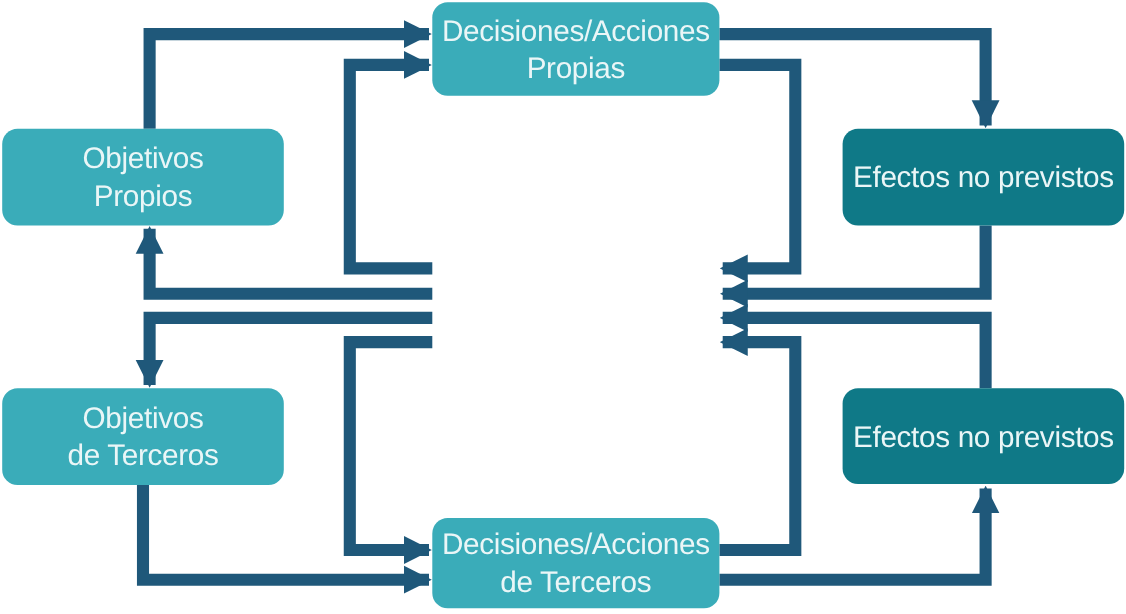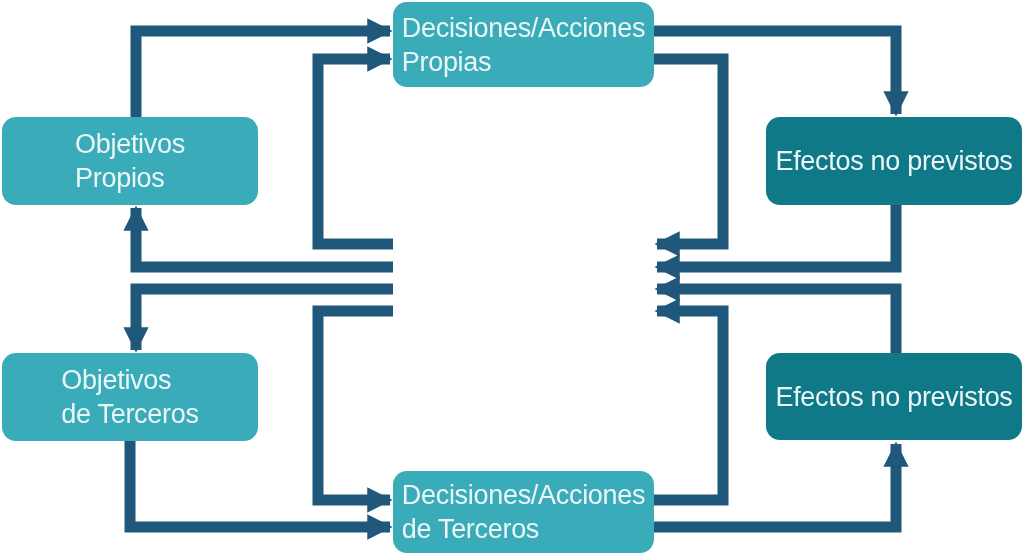--- a/index.html
+++ b/index.html
@@ -21,21 +21,21 @@
   .arrows{
     position:absolute;left:0;top:0;width:1024px;height:558px;overflow:visible;
   }
   .edge{
     fill:none;stroke:var(--arrow);stroke-width:11;stroke-linejoin:miter;stroke-linecap:butt;
   }
   #ah path{fill:var(--arrow);}
   .node{
     position:absolute;display:flex;align-items:center;justify-content:center;
     background:var(--box-teal);border-radius:14px;color:var(--label-text);
-    text-align:left;font-size:27px;line-height:34px;letter-spacing:-0.3px;
+    text-align:center;font-size:27px;line-height:34px;letter-spacing:-0.3px;
     font-weight:400;
   }
   .node .lbl{white-space:pre-line;}
   .node.dark{background:var(--box-teal-dark);}
   
   #n-decisiones-propias { left:393px; top:2px;   width:261px; height:85px; }
   #n-objetivos-propios  { left:2px;   top:117px; width:256px; height:88px; }
   #n-efectos-superior   { left:766px; top:117px; width:256px; height:88px; }
   #n-contexto           { left:393px; top:237px; width:261px; height:85px; }
   #n-objetivos-terceros { left:2px;   top:353px; width:256px; height:88px; }

